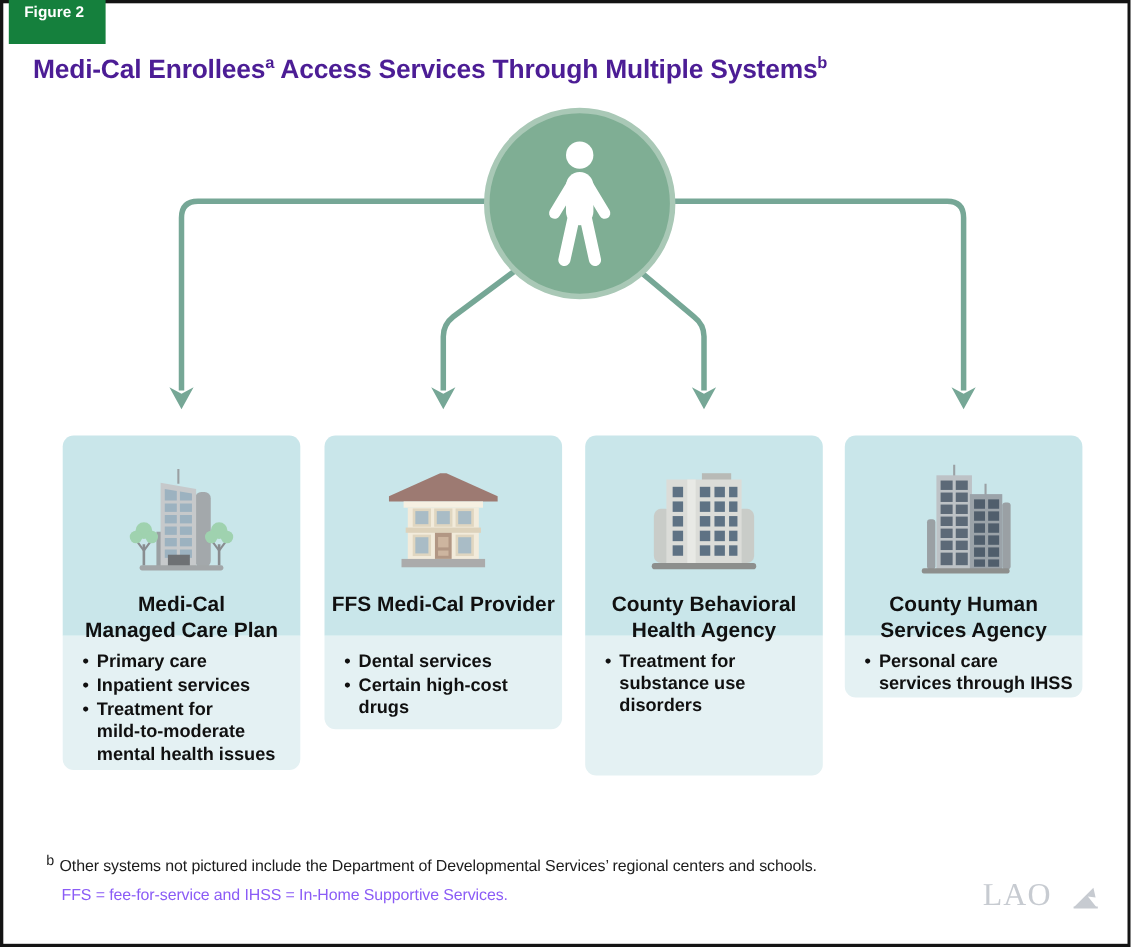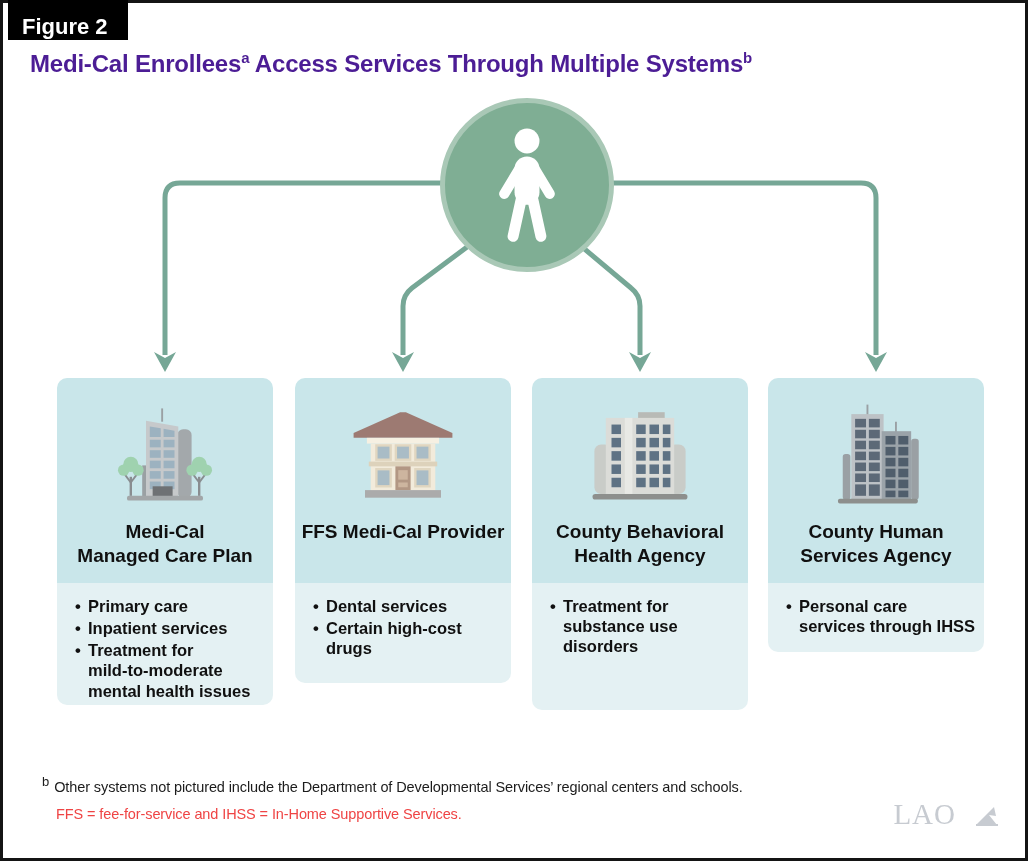--- a/index.html
+++ b/index.html
@@ -1,50 +1,50 @@
 <!DOCTYPE html>
 <html><head>
 <meta charset="utf-8">
 <style>
   html,body{margin:0;padding:0;background:#fff;font-family:"Liberation Sans",sans-serif;}
   .page{position:relative;width:1028px;height:861px;background:#ffffff;overflow:hidden;}
   .frame{position:absolute;inset:0;border:3px solid #141414;pointer-events:none;}
 
-  .figure-label{position:absolute;left:8px;top:0;height:38px;background:#000000;color:#fff;
-    font-weight:bold;font-size:22px;display:flex;align-items:flex-end;padding:2px 20px 0 14px;}
+  .figure-label{position:absolute;left:8px;top:0;height:38px;background:#15803d;color:#fff;
+    font-weight:bold;font-size:14px;display:flex;align-items:flex-start;padding:2px 20px 0 14px;}
 
   .title{position:absolute;left:30px;top:49px;margin:0;font-size:24px;font-weight:bold;
     color:#4c1d95;letter-spacing:-0.2px;}
   .title sup{font-size:15px;}
 
   .connectors{position:absolute;left:0;top:0;}
 
   .person-circle{position:absolute;left:440px;top:98px;width:174px;height:174px;border-radius:50%;
     background:#7fae94;border:5px solid #a9c8b6;box-sizing:border-box;
     display:flex;align-items:center;justify-content:center;}
 
   .card{position:absolute;top:378px;width:216px;}
   .card-1{left:57px}.card-2{left:295px}.card-3{left:532px}.card-4{left:768px}
-  .card-header{height:205px;background:#c9e6ea;border-radius:10px 10px 0 0;box-sizing:border-box;
-    padding-top:14px;text-align:center;}
+  .card-header{height:182px;background:#c9e6ea;border-radius:10px 10px 0 0;box-sizing:border-box;
+    padding-top:14px;text-align:center;margin-top:18px;}
   .icon-box{height:116px;display:flex;justify-content:center;align-items:flex-end;}
   .card-title{margin-top:12px;font-weight:bold;font-size:19px;line-height:1.25;color:#101010;
     white-space:pre-line;}
   .card-body{background:#e4f1f3;border-radius:0 0 10px 10px;box-sizing:border-box;
     margin:0;padding:13px 8px 0 18px;list-style:none;}
-  .card-1 .card-body{height:122px}.card-2 .card-body{height:100px}
-  .card-3 .card-body{height:127px}.card-4 .card-body{height:69px}
+  .card-1 .card-body{height:122px}.card-2 .card-body{height:85px}
+  .card-3 .card-body{height:127px}.card-4 .card-body{height:56px}
   .card-body li{position:relative;font-weight:bold;font-size:16.5px;line-height:1.22;
     color:#101010;white-space:pre-line;padding-left:13px;margin:0 0 2px 0;}
   .card-body li::before{content:"\2022";position:absolute;left:0;top:0;}
 
   .footnote{position:absolute;left:42px;font-size:14.5px;color:#1c1c1c;letter-spacing:-0.1px;}
   .footnote sup{font-size:13px;margin-right:5px;}
   .fn-a{top:744px}.fn-b{top:774px}
-  .fn-abbrev{position:absolute;left:56px;top:806px;font-size:14.5px;color:#ef4444;letter-spacing:-0.1px;}
+  .fn-abbrev{position:absolute;left:56px;top:806px;font-size:14.5px;color:#8b5cf6;letter-spacing:-0.1px;}
 
   .lao-logo{position:absolute;right:28px;top:800px;display:flex;align-items:flex-end;gap:18px;
     color:#c7cbd1;font-family:"Liberation Serif",serif;font-size:29px;line-height:1;letter-spacing:1px;}
 </style>
 </head>
 <body>
 
 <div class="page">
 
   <svg class="connectors" width="1028" height="861" viewBox="0 0 1028 861">

